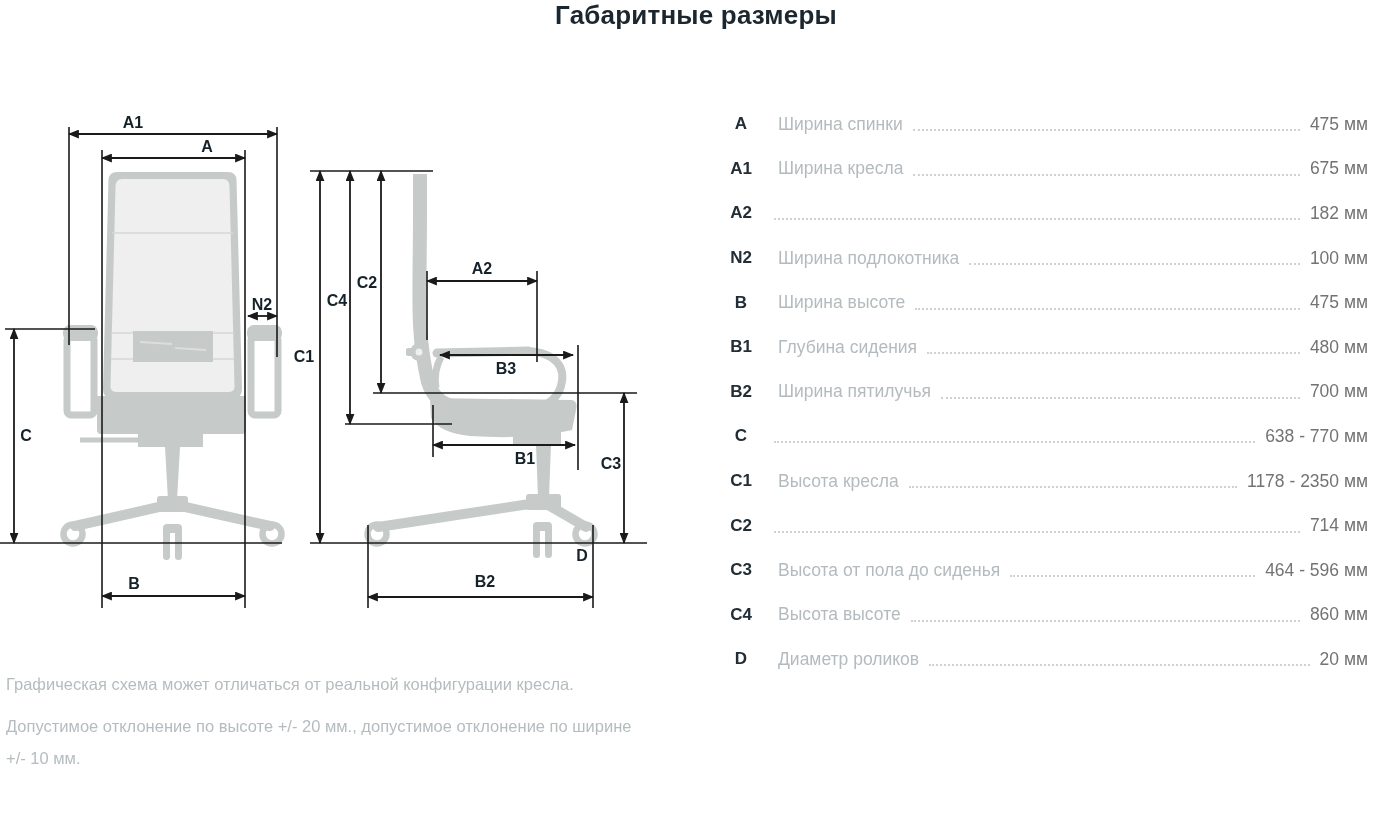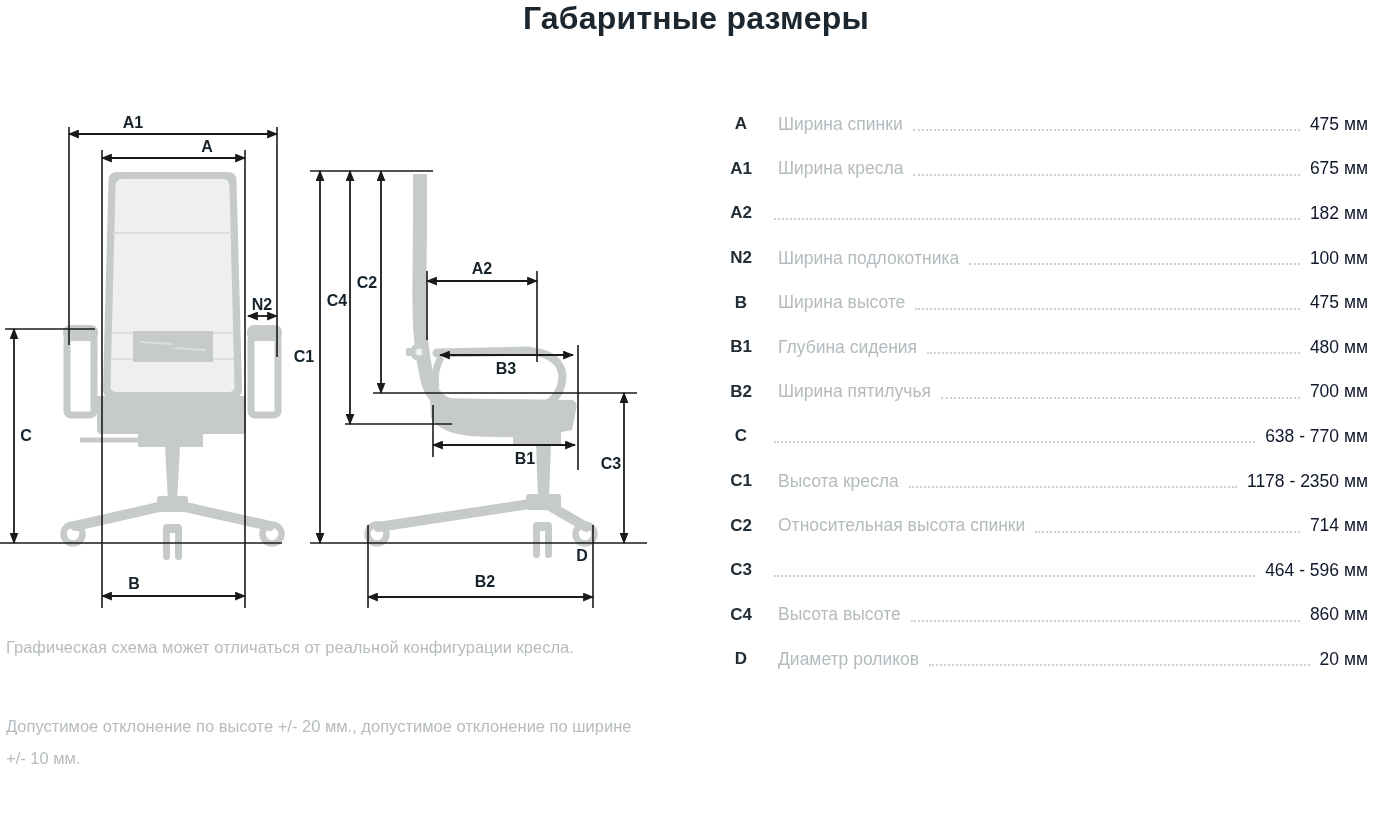--- a/index.html
+++ b/index.html
@@ -1,30 +1,30 @@
 <!DOCTYPE html>
 <html><head>
 <meta charset="utf-8">
 <style>
   html,body{margin:0;padding:0;background:#ffffff;}
   body{width:1392px;height:836px;position:relative;overflow:hidden;
        font-family:"Liberation Sans",sans-serif;}
   .page-title{position:absolute;left:0;right:0;top:0;text-align:center;
-       font-size:32px;font-weight:700;color:#1c262e;letter-spacing:.2px;}
+       font-size:26px;font-weight:700;color:#1c262e;letter-spacing:.2px;}
   
   .dim-table{position:absolute;left:718px;top:102px;width:650px;}
   .row{display:flex;align-items:center;height:44.6px;font-size:17.5px;}
   .code{width:46px;text-align:center;font-weight:700;color:#222d35;font-size:17px;flex:0 0 auto;}
   .lbl{color:#b4bbbe;margin-left:14px;white-space:nowrap;flex:0 0 auto;}
   .leader{flex:1 1 auto;border-bottom:2px dotted #cdd2d4;height:0;
           margin:0 10px;transform:translateY(6px);min-width:12px;}
-  .val{color:#0f172a;white-space:nowrap;flex:0 0 auto;}
+  .val{color:#737373;white-space:nowrap;flex:0 0 auto;}
   
   .note{position:absolute;left:6px;color:#b5bcbf;font-size:16.5px;line-height:32px;}
-  .note1{top:631px;width:660px;}
+  .note1{top:668px;width:660px;}
   .note2{top:710px;width:640px;}
   
   .diagram{position:absolute;left:0;top:0;}
   .ext{stroke:#1a1a1a;stroke-width:1.6;fill:none;}
   .dim{stroke:#1a1a1a;stroke-width:1.8;fill:none;
        marker-start:url(#arw);marker-end:url(#arw);}
   .dlabel{font:700 16px "Liberation Sans",sans-serif;fill:#16222a;text-anchor:middle;}
   .chair{fill:#c6cac9;}
   .chair-stroke{fill:none;stroke:#c6cac9;}
   .mesh{fill:#eeefee;}
@@ -188,26 +188,26 @@
     <span class="val">638 - 770 мм</span>
   </div>
   <div class="row">
     <span class="code">C1</span>
     <span class="lbl">Высота кресла</span>
     <span class="leader"></span>
     <span class="val">1178 - 2350 мм</span>
   </div>
   <div class="row">
     <span class="code">C2</span>
-    <span class="lbl">Относительная высота спинки</span>
     <span class="leader"></span>
     <span class="val">714 мм</span>
   </div>
   <div class="row">
     <span class="code">C3</span>
+    <span class="lbl">Высота от пола до сиденья</span>
     <span class="leader"></span>
     <span class="val">464 - 596 мм</span>
   </div>
   <div class="row">
     <span class="code">C4</span>
     <span class="lbl">Высота высоте</span>
     <span class="leader"></span>
     <span class="val">860 мм</span>
   </div>
   <div class="row">

